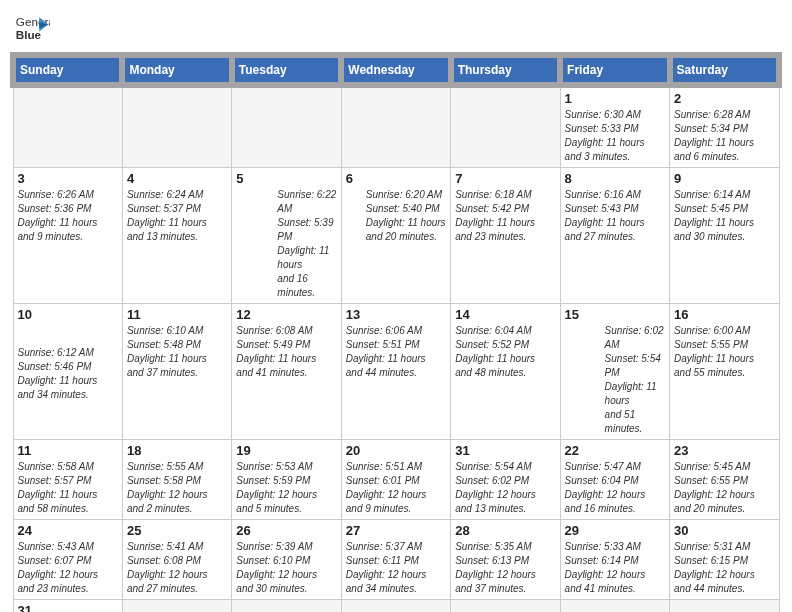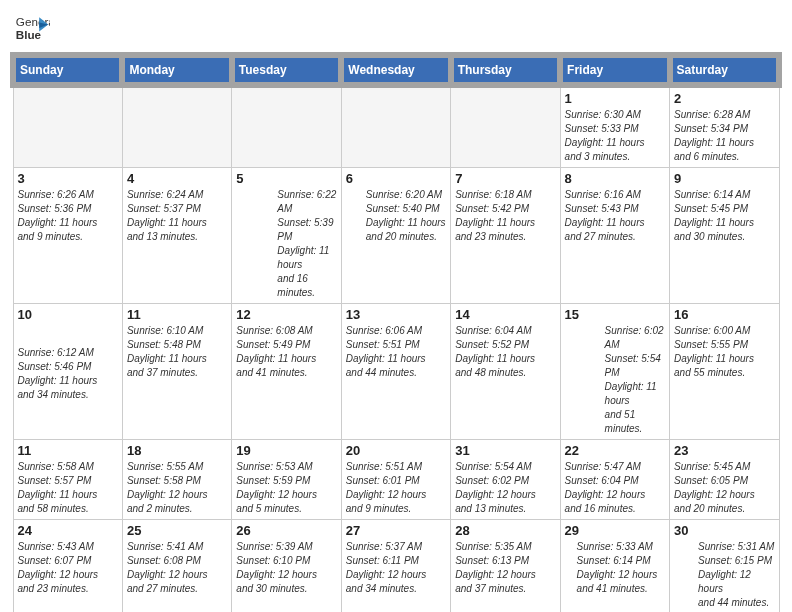--- a/index.html
+++ b/index.html
@@ -275,21 +275,21 @@
         <td>
           <span class="day-number">22</span>
           <div class="day-info" style="white-space: pre-line;">Sunrise: 5:47 AM
 Sunset: 6:04 PM
 Daylight: 12 hours
 and 16 minutes.</div>
         </td>
         <td>
           <span class="day-number">23</span>
           <div class="day-info" style="white-space: pre-line;">Sunrise: 5:45 AM
-Sunset: 6:05 PM
+Sunset: 6:55 PM
 Daylight: 12 hours
 and 20 minutes.</div>
         </td>
       </tr>
       <tr>
         <td>
           <span class="day-number">24</span>
           <div class="day-info" style="white-space: pre-line;">Sunrise: 5:43 AM
 Sunset: 6:07 PM
 Daylight: 12 hours
@@ -318,28 +318,28 @@
         </td>
         <td>
           <span class="day-number">28</span>
           <div class="day-info" style="white-space: pre-line;">Sunrise: 5:35 AM
 Sunset: 6:13 PM
 Daylight: 12 hours
 and 37 minutes.</div>
         </td>
         <td>
           <span class="day-number">29</span>
-          <div class="day-info" style="white-space: pre-line; margin-left: 12px;">Sunrise: 5:33 AM
+          <div class="day-info" style="white-space: pre-line;">Sunrise: 5:33 AM
 Sunset: 6:14 PM
 Daylight: 12 hours
 and 41 minutes.</div>
         </td>
         <td>
           <span class="day-number">30</span>
-          <div class="day-info" style="white-space: pre-line; margin-left: 24px;">Sunrise: 5:31 AM
+          <div class="day-info" style="white-space: pre-line;">Sunrise: 5:31 AM
 Sunset: 6:15 PM
 Daylight: 12 hours
 and 44 minutes.</div>
         </td>
       </tr>
       <tr class="last-row">
         <td>
           <span class="day-number">31</span>
           <div class="day-info" style="white-space: pre-line;">Sunrise: 5:29 AM
 Sunset: 6:17 PM

